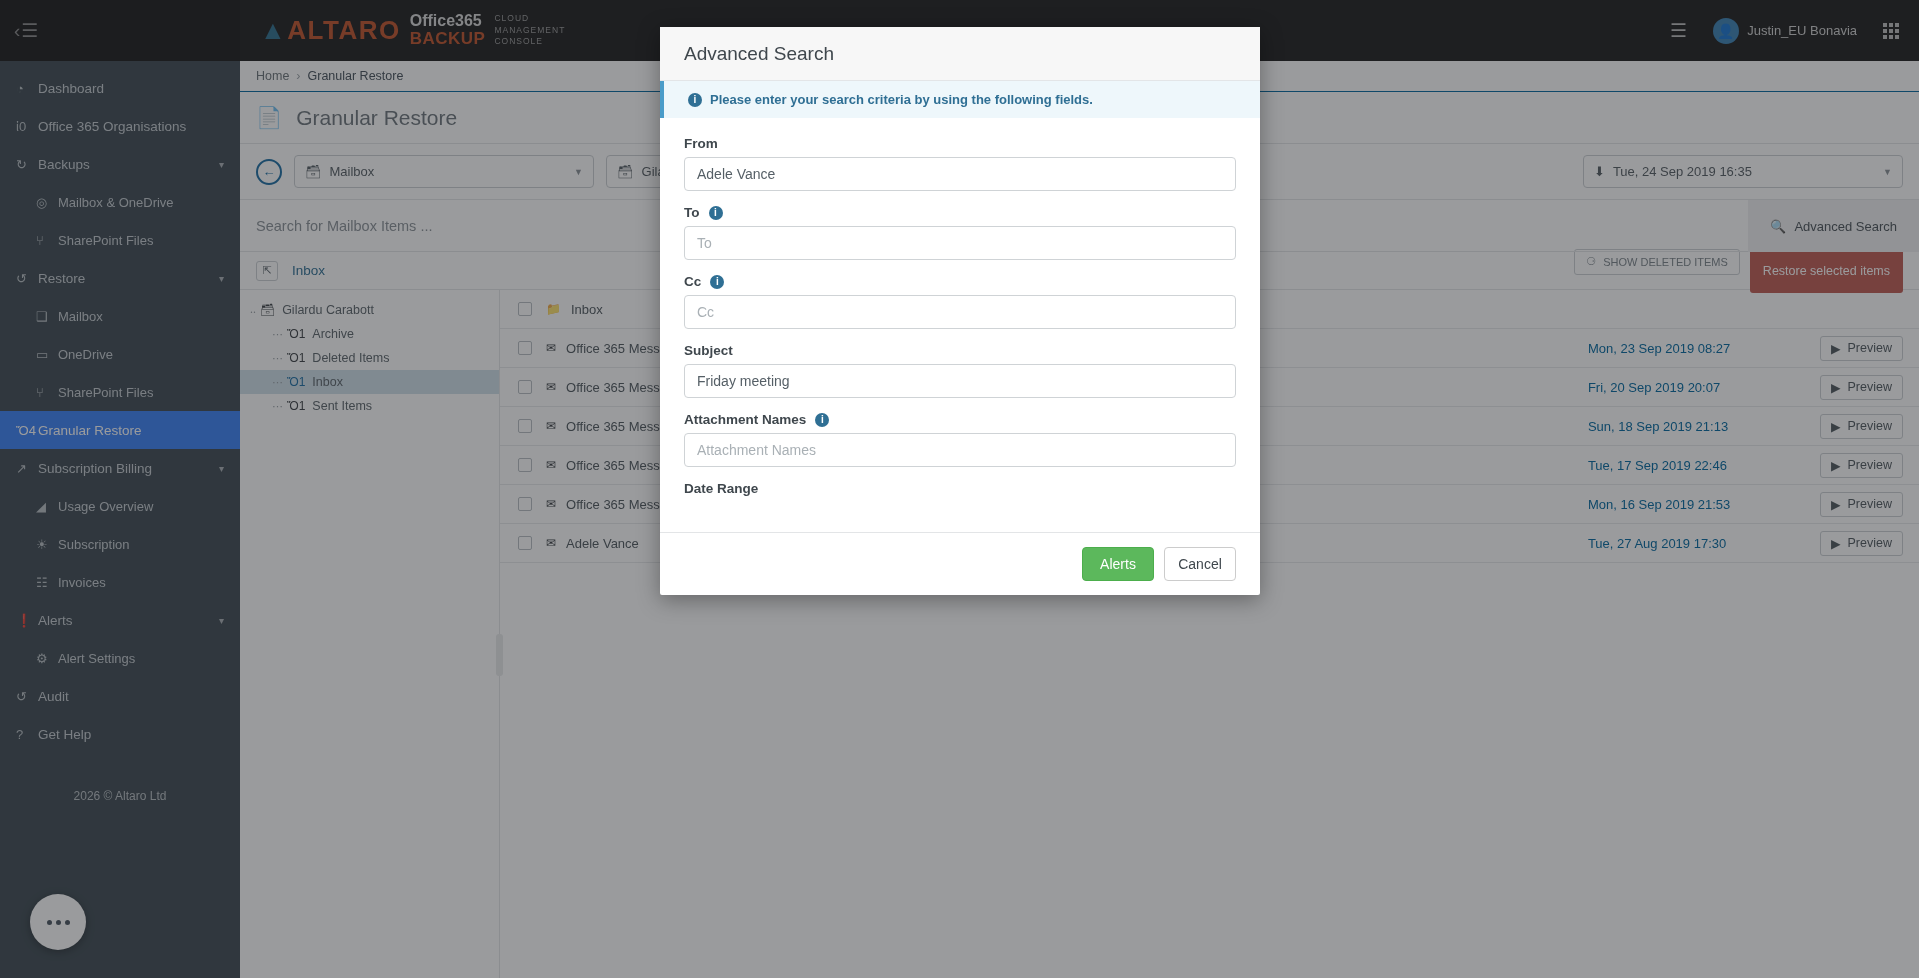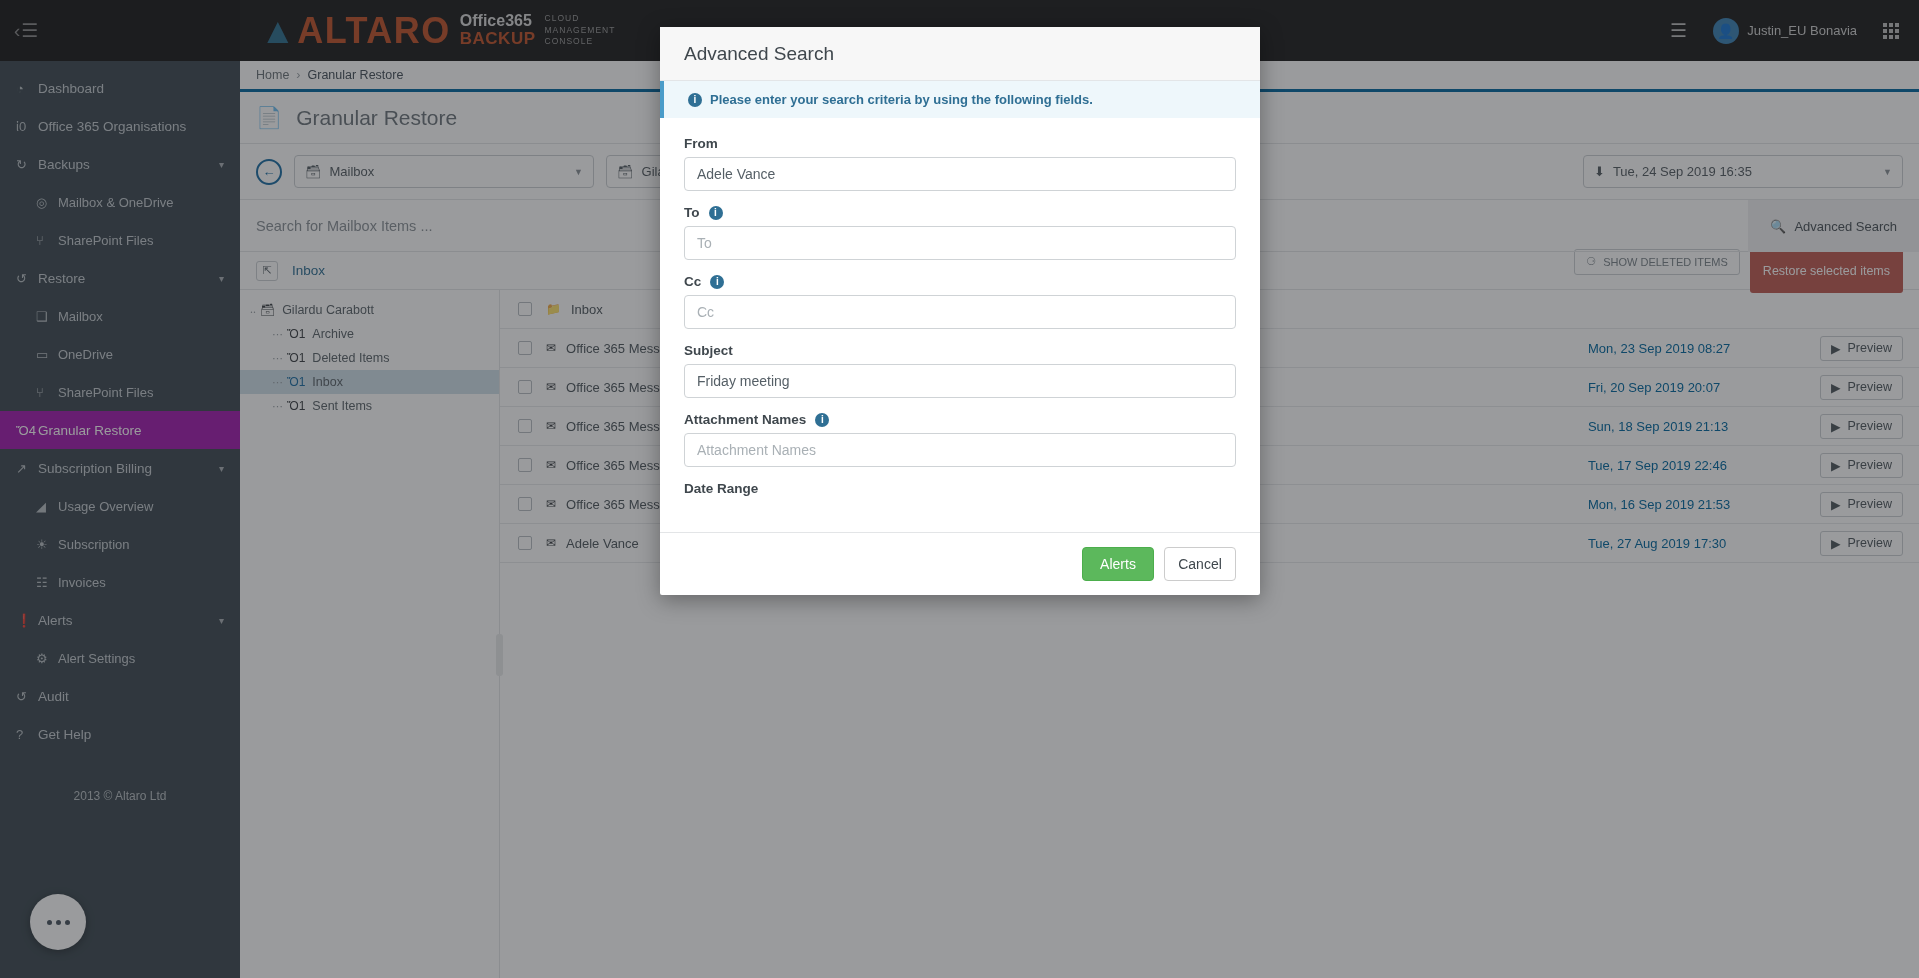--- a/index.html
+++ b/index.html
@@ -19,21 +19,21 @@
     position: absolute; top: 0; left: 0; right: 0; height: 61px;
     background: #1e1e1e; display: flex; align-items: center;
   }
   .topbar-left {
     width: 240px; height: 61px; background: #1a1a1a;
     display: flex; align-items: center; padding-left: 14px;
   }
   .hamburger-small { color: #8a8a8a; font-size: 19px; letter-spacing: 1px; cursor: pointer; }
   .logo-wrap { display: flex; align-items: center; margin-left: 20px; }
   .logo-altaro {
-    font-size: 36px; font-weight: 700; letter-spacing: 1.5px;
+    font-size: 26px; font-weight: 700; letter-spacing: 1.5px;
     color: #c0522a; line-height: 1;
   }
   .logo-altaro .a-accent { color: #2f6f8f; }
   .logo-o365 { margin-left: 9px; line-height: 1.05; }
   .logo-o365 .l1 { font-size: 16px; color: #d8d8d8; font-weight: 600; }
   .logo-o365 .l2 { font-size: 17px; color: #c0522a; font-weight: 600; letter-spacing: .5px; }
   .logo-cmc {
     margin-left: 9px; font-size: 8.5px; color: #9a9a9a;
     line-height: 1.35; letter-spacing: 1px; text-transform: uppercase;
   }
@@ -56,21 +56,21 @@
   
   .sidebar {
     position: absolute; top: 61px; left: 0; width: 240px; bottom: 0;
     background: #3e4a52; padding-top: 8px;
   }
   .nav-item {
     display: flex; align-items: center; height: 38px;
     padding-left: 16px; color: #c5cbd0; font-size: 13.5px; cursor: pointer;
   }
   .nav-item.sub { padding-left: 36px; font-size: 13px; }
-  .nav-item.active { background: #a21caf; color: #ffffff; }
+  .nav-item.active { background: #3b82f6; color: #ffffff; }
   .nav-ico {
     width: 22px; display: inline-flex; align-items: center;
     justify-content: flex-start; font-size: 13px; color: #b9bfc4;
   }
   .nav-item.active .nav-ico { color: #fff; }
   .nav-caret { margin-left: auto; margin-right: 16px; font-size: 10px; color: #aab0b5; }
   .copyright {
     position: absolute; top: 728px; left: 0; width: 240px;
     text-align: center; color: #b9bfc4; font-size: 12px;
   }
@@ -80,21 +80,21 @@
     background: #ffffff; box-shadow: 0 2px 8px rgba(0,0,0,.35);
     display: flex; align-items: center; justify-content: center; cursor: pointer;
   }
   .chat-dots { display: flex; gap: 4px; }
   .chat-dots i { width: 5px; height: 5px; border-radius: 50%; background: #4a5560; display: block; }
 
   
   .content { position: absolute; top: 61px; left: 240px; right: 0; bottom: 0; background: #fff; }
   .breadcrumb {
     height: 31px; display: flex; align-items: center; padding-left: 16px;
-    font-size: 12.5px; color: #6b7378; border-bottom: 3px solid #0369a1;
+    font-size: 12.5px; color: #6b7378; border-bottom: 1px solid #0369a1;
   }
   .breadcrumb .sep { margin: 0 7px; color: #9aa1a6; }
   .breadcrumb .cur { color: #45505a; }
   .page-head {
     height: 52px; display: flex; align-items: center; padding-left: 16px;
     border-bottom: 1px solid #e3e5e7; gap: 14px;
   }
   .page-head .ico { font-size: 21px; color: #566068; }
   .page-title { font-size: 21px; color: #6d767c; }
   .toolbar {
@@ -359,21 +359,21 @@
         </div>
         <div class="nav-item">
           <span class="nav-ico">↺</span>
           <span>Audit</span>
         </div>
         <div class="nav-item">
           <span class="nav-ico">?</span>
           <span>Get Help</span>
         </div>
       </div>
-    <div class="copyright">2013  © Altaro Ltd</div>
+    <div class="copyright">2026  © Altaro Ltd</div>
     <div class="chat-bubble">
       <span class="chat-dots">
           <i></i>
           <i></i>
           <i></i>
         </span>
     </div>
   </div>
 
   <div class="content">

